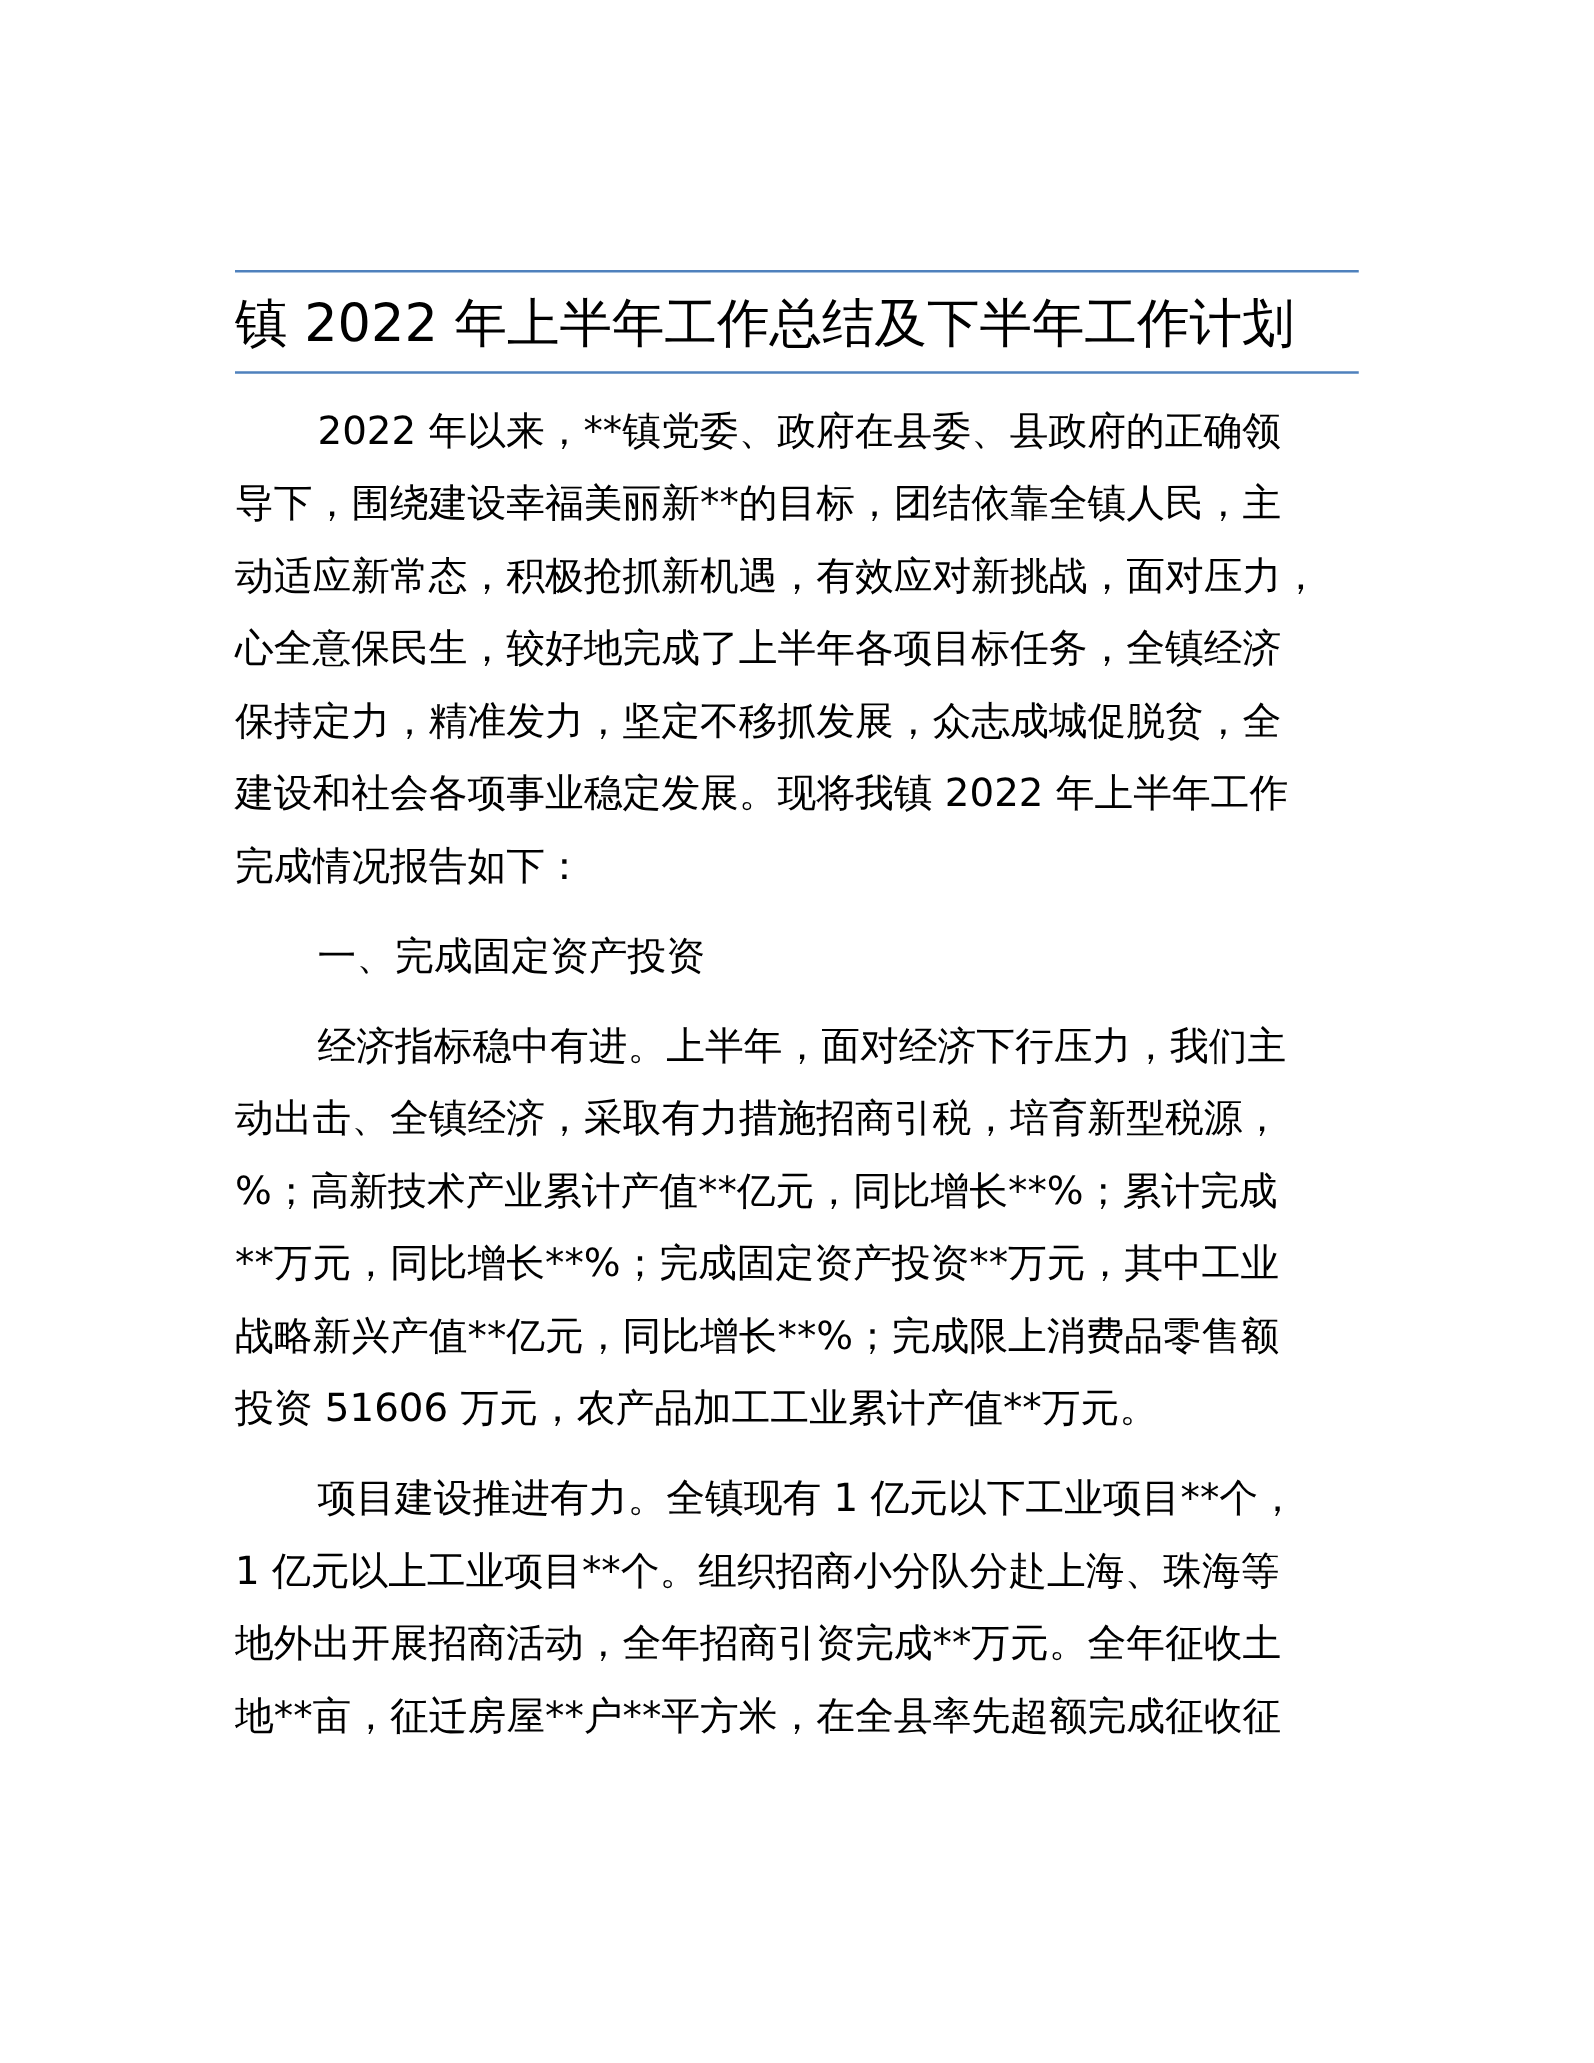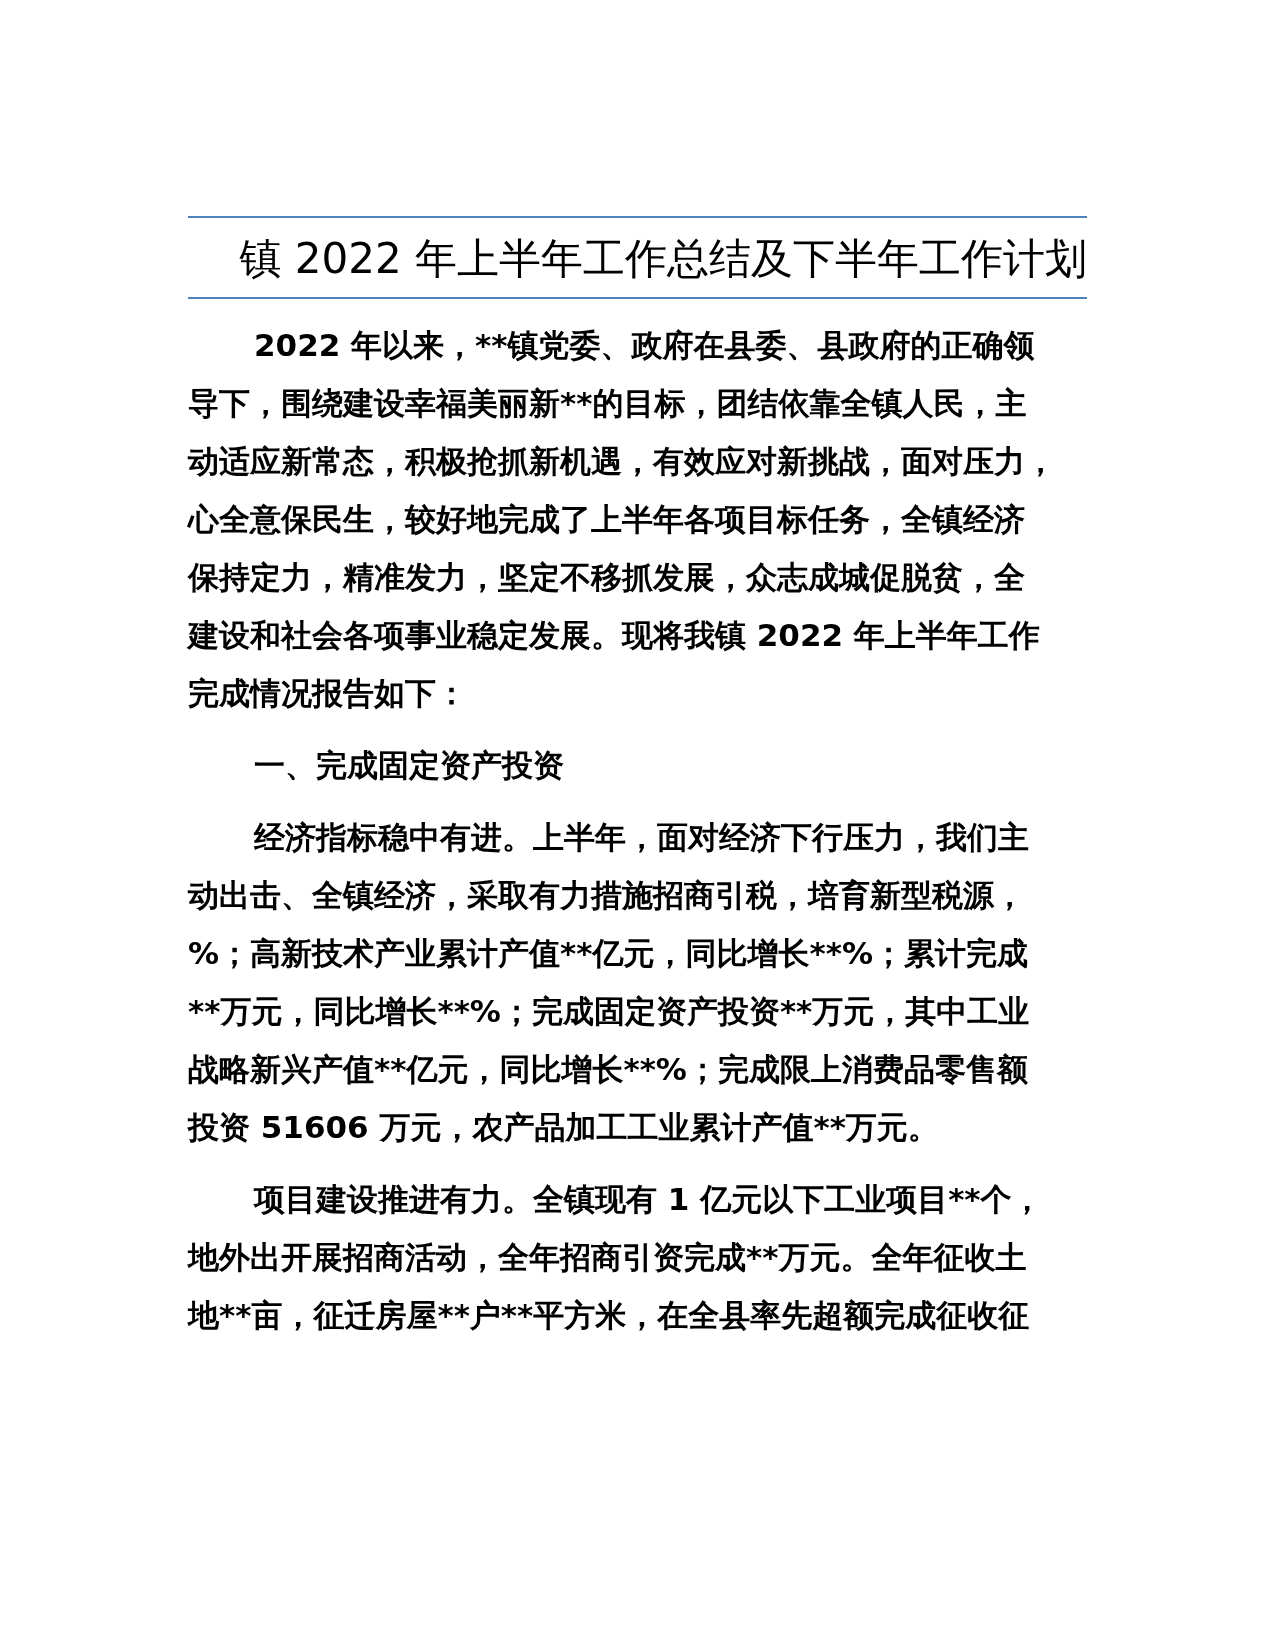--- a/index.html
+++ b/index.html
@@ -3,23 +3,23 @@
 <meta charset="utf-8">
 <style>
   html, body { margin: 0; padding: 0; background: #ffffff; }
   body { width: 1275px; height: 1650px; position: relative; overflow: hidden;
          font-family: "DejaVu Sans", "Liberation Sans", sans-serif; color: #000; }
   .page { position: absolute; left: 0; top: 0; width: 1275px; height: 1650px; background: #fff; }
   .rule { position: absolute; left: 188px; width: 899px; height: 2px; background: #4f81bd; }
   .rule.top { top: 216px; }
   .rule.bottom { top: 297px; }
   .title { position: absolute; left: 188px; top: 226px; width: 899px; height: 66px;
-           font-size: 42px; line-height: 66px; text-align: right; white-space: nowrap; letter-spacing: 0px; }
+           font-size: 42px; line-height: 66px; text-align: left; white-space: nowrap; letter-spacing: 0px; }
   .body { position: absolute; left: 188px; top: 316px; width: 899px; }
-  .line { display: block; height: 58px; line-height: 58px; font-size: 31px; white-space: nowrap; font-weight: bold; }
+  .line { display: block; height: 58px; line-height: 58px; font-size: 31px; white-space: nowrap; }
   .line.indent { padding-left: 66px; }
   .gap { height: 14px; }
 </style>
 </head>
 <body>
 
 <div class="page">
   <div class="rule top"></div>
   <div class="title">镇 2022 年上半年工作总结及下半年工作计划</div>
   <div class="rule bottom"></div>
@@ -47,17 +47,18 @@
       <span class="line">动出击、全镇经济，采取有力措施招商引税，培育新型税源，</span>
       <span class="line">%；高新技术产业累计产值**亿元，同比增长**%；累计完成</span>
       <span class="line">**万元，同比增长**%；完成固定资产投资**万元，其中工业</span>
       <span class="line">战略新兴产值**亿元，同比增长**%；完成限上消费品零售额</span>
       <span class="line">投资 51606 万元，农产品加工工业累计产值**万元。</span>
     </div>
     <div class="gap"></div>
 
     <div>
       <span class="line indent">项目建设推进有力。全镇现有 1 亿元以下工业项目**个，</span>
+      <span class="line">1 亿元以上工业项目**个。组织招商小分队分赴上海、珠海等</span>
       <span class="line">地外出开展招商活动，全年招商引资完成**万元。全年征收土</span>
       <span class="line">地**亩，征迁房屋**户**平方米，在全县率先超额完成征收征</span>
     </div>
   </div>
 </div>
 
 </body></html>

